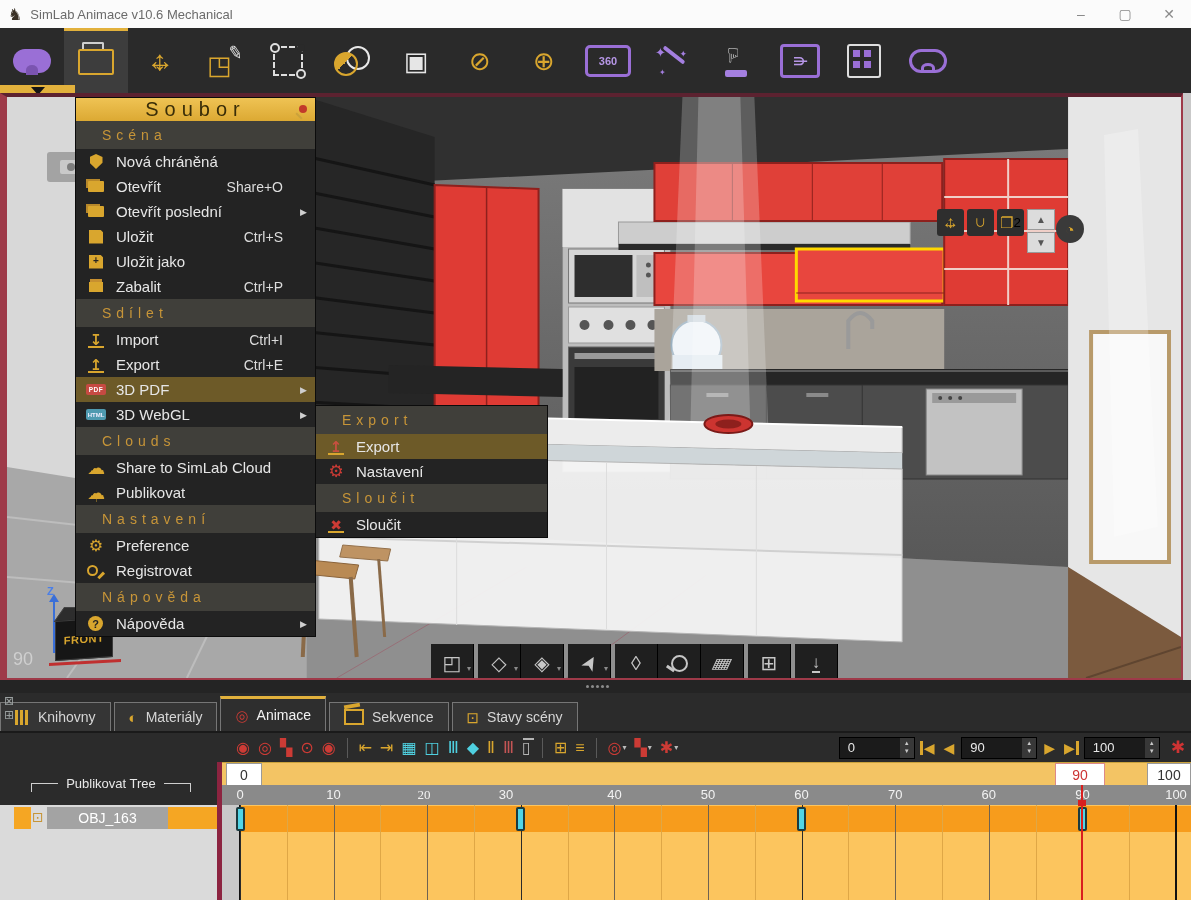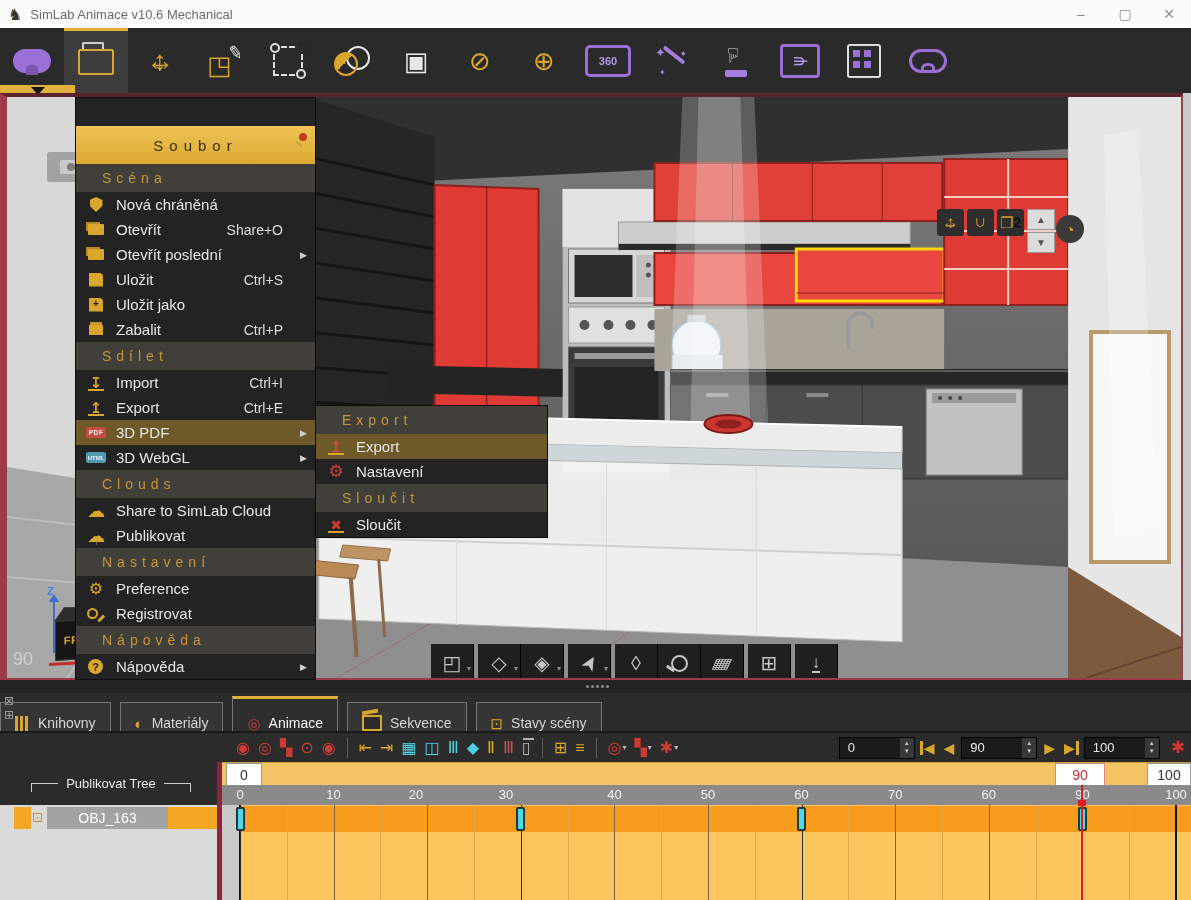--- a/index.html
+++ b/index.html
@@ -95,22 +95,22 @@
   .nvb.dd::after{content:"▾";position:absolute;right:2px;bottom:9px;color:#8a8a8a;font-size:8px;}
   .nvb.vsep{width:4px;background:transparent;border:none;}
   .nvb .g.rot{transform:rotate(-60deg);display:block;}
   .nvb .g.skew{transform:skewX(-25deg) scaleY(.7);display:block;}
   .nvb .g.dl{border-bottom:2px solid #c6c6c6;font-weight:bold;font-size:17px;}
   .mag{width:13px;height:13px;border:2.5px solid #c6c6c6;border-radius:50%;position:relative;}
   .mag::after{content:"";position:absolute;left:-7px;top:10px;width:9px;height:3px;background:#c6c6c6;transform:rotate(35deg);}
 
   
   .menu{position:absolute;left:75px;top:97px;width:241px;background:#232323;z-index:50;border:1px solid #0c0c0c;box-sizing:border-box;}
-  .menu-header{height:38px;background:linear-gradient(#efc354,#dca933);display:flex;align-items:center;justify-content:center;
-    color:#3a2e08;font-size:15px;letter-spacing:6px;position:relative;margin-top:28px;}
+  .menu-header{height:23px;background:linear-gradient(#efc354,#dca933);display:flex;align-items:center;justify-content:center;
+    color:#3a2e08;font-size:20px;letter-spacing:6px;position:relative;}
   .pin{position:absolute;right:8px;top:7px;width:12px;height:12px;}
   .pin::before{content:"";position:absolute;right:0;top:0;width:8px;height:8px;border-radius:50%;background:#c23a2a;}
   .pin::after{content:"";position:absolute;left:0;bottom:0;width:8px;height:2px;background:#caa23c;transform:rotate(45deg);}
   .mi{height:25px;display:flex;align-items:center;padding:0 8px 0 10px;color:#e6e6e6;font-size:15px;position:relative;}
   .mi.hl{background:#6d5a28;}
   .mi.sec{height:28px;background:#403f3a;color:#c79538;font-size:14px;letter-spacing:5px;padding-left:26px;}
   .mic{width:20px;height:17px;display:inline-flex;align-items:center;justify-content:center;font-size:15px;color:#d9a62e;
     flex:0 0 20px;margin-right:10px;position:relative;}
   .ml{flex:1;white-space:nowrap;}
   .ms{color:#dcdcdc;font-size:14px;margin-right:14px;}
@@ -140,22 +140,22 @@
   .mic-merge::after{content:"";position:absolute;left:2px;right:2px;bottom:0;height:2px;background:#d9a62e;}
 
   .submenu{position:absolute;left:315px;top:405px;width:233px;background:#232323;z-index:51;border:1px solid #0c0c0c;box-sizing:border-box;}
 
   
   .vsplit{position:absolute;left:0;top:680px;width:1191px;height:13px;background:#242424;}
   .vsplit::after{content:"";position:absolute;left:586px;top:5px;width:3px;height:3px;border-radius:50%;background:#8a8a8a;
     box-shadow:5px 0 0 #8a8a8a,10px 0 0 #8a8a8a,15px 0 0 #8a8a8a,20px 0 0 #8a8a8a;}
   .tabbar{position:absolute;left:0;top:693px;width:1191px;height:38px;background:#2b2b2b;display:flex;align-items:flex-end;}
   .tab-mini{position:absolute;left:4px;top:2px;display:flex;flex-direction:column;gap:2px;color:#9aa0a0;font-size:12px;line-height:1;}
-  .tab{height:29px;margin-right:9px;border:1px solid #767676;border-bottom:none;background:#353535;
-    display:flex;align-items:flex-end;gap:8px;padding:0 14px;color:#d6d6d6;font-size:14px;box-sizing:border-box;}
+  .tab{height:29px;margin-right:3px;border:1px solid #767676;border-bottom:none;background:#353535;
+    display:flex;align-items:center;gap:8px;padding:0 14px;color:#d6d6d6;font-size:14px;box-sizing:border-box;}
   .tab:first-of-type{margin-left:34px;}
   .tab.active{height:35px;border-top:3px solid #e2b13c;background:#2e2e2e;color:#f2f2f2;}
   .tic{font-size:15px;line-height:1;}
   .ic-books{width:15px;height:15px;background:repeating-linear-gradient(90deg,#d9a62e 0 3px,transparent 3px 5px);}
   .ic-clap{width:16px;height:12px;background:#2b2b2b;border:2px solid #d9a62e;position:relative;}
   .ic-clap::before{content:"";position:absolute;left:-2px;top:-7px;width:16px;height:4px;background:#d9a62e;transform:rotate(-10deg);}
 
   .tl-toolbar{position:absolute;left:0;top:731px;width:1191px;height:31px;background:#2b2b2b;border-top:2px solid #1a1a1a;
     display:flex;align-items:center;padding-left:232px;box-sizing:border-box;}
   .ti{font-size:16px;line-height:1;margin:0 4px;position:relative;display:inline-flex;align-items:center;}
@@ -740,21 +740,21 @@
 
 <div class="tl-header">
   <div class="hd-box" style="left:4px;width:36px;">0</div>
   <div class="hd-box cur" style="left:833px;width:50px;">90</div>
   <div class="hd-box" style="left:925px;width:44px;">100</div>
 </div>
 
 <div class="tl-ruler" id="ruler-ticks">
     <span class="tick" style="left: 18px;">0</span>
     <span class="tick" style="left: 111.6px;">10</span>
-    <span class="tick" style="left: 194px;">20</span>
+    <span class="tick" style="left: 202px; font-family: Liberation Serif, serif;">20</span>
     <span class="tick" style="left: 284px;">30</span>
     <span class="tick" style="left: 392.4px;">40</span>
     <span class="tick" style="left: 486px;">50</span>
     <span class="tick" style="left: 579.6px;">60</span>
     <span class="tick" style="left: 673.2px;">70</span>
     <span class="tick" style="left: 766.8px;">60</span>
     <span class="tick" style="left: 860.4px;">90</span>
     <span class="tick" style="left: 954px;">100</span>
   </div>
 

